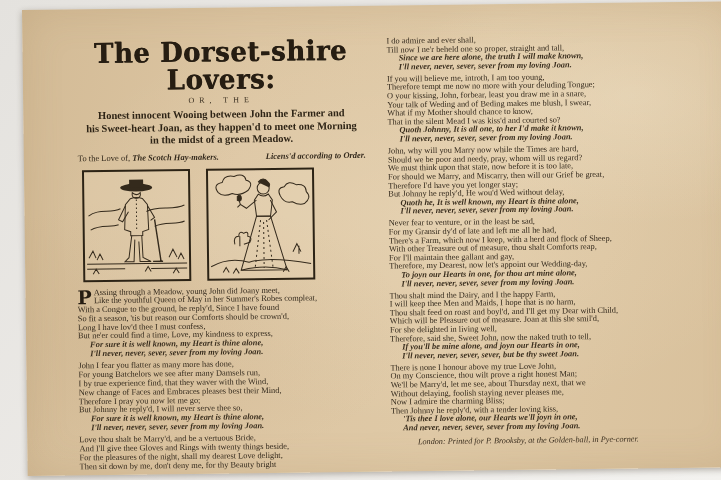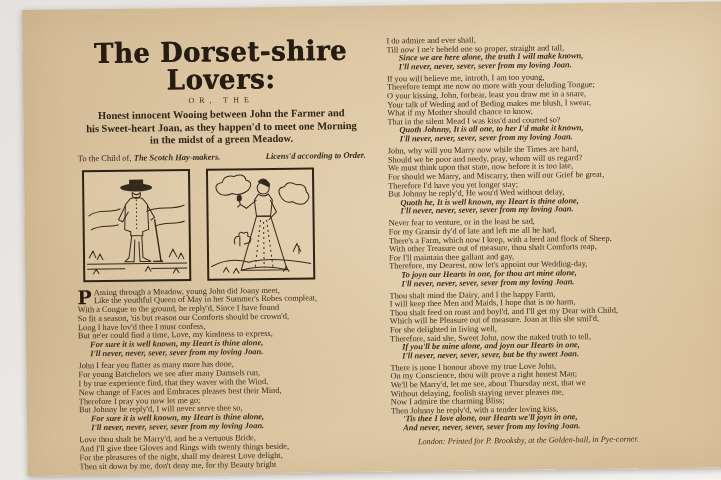--- a/index.html
+++ b/index.html
@@ -65,21 +65,21 @@
       <div class="title-block">
         <h1 class="ballad-title">The Dorset-shire Lovers:</h1>
         <div class="or-the">OR, THE</div>
         <div class="subtitle">
           <div>Honest innocent Wooing between John the Farmer and</div>
           <div>his Sweet-heart Joan, as they happen'd to meet one Morning</div>
           <div>in the midst of a green Meadow.</div>
         </div>
         <div class="tune-line">
           <span class="tune-left">
-            <span>To the Child of,</span>
+            <span>To the Love of,</span>
             <i>The Scotch Hay-makers.</i>
           </span>
           <span class="tune-license">Licens'd according to Order.</span>
         </div>
       </div>
 
       <div class="woodcuts">
         <div class="woodcut">
           <svg width="104" height="108" viewBox="0 0 104 108">
             <g stroke="#342a1c" fill="none" stroke-width="1">

